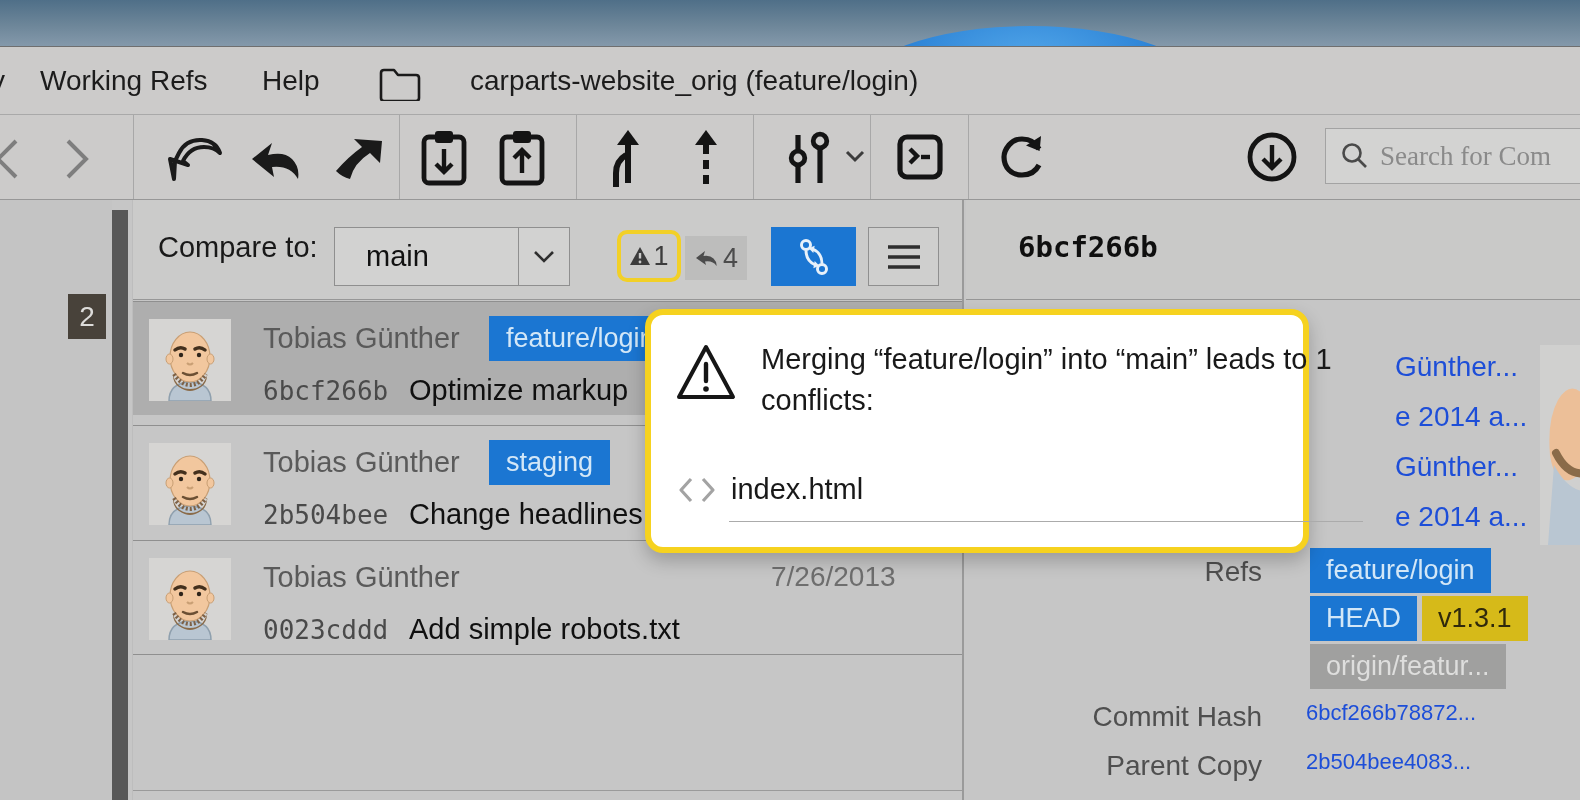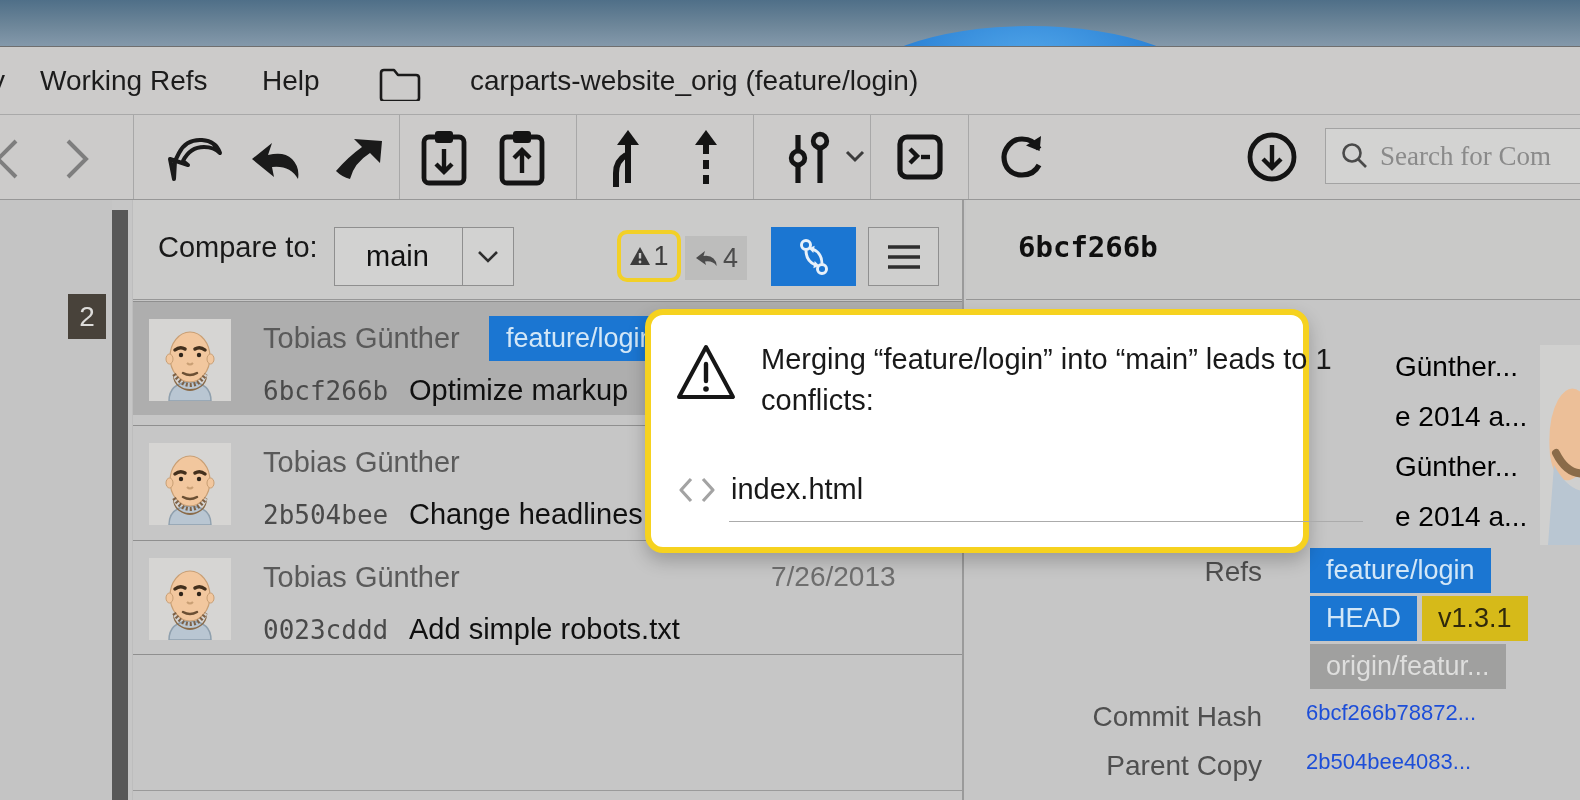--- a/index.html
+++ b/index.html
@@ -39,21 +39,21 @@
   .dark-bar { position:absolute; left:112px; top:210px; width:16px; height:590px; background:#585858; }
   .lane-badge { position:absolute; left:68px; top:294px; width:38px; height:45px; background:#48423a;
     color:#dddcda; font-size:28px; display:flex; align-items:center; justify-content:center; }
 
   
   .list-panel { position:absolute; left:132px; top:200px; width:832px; height:600px;
     background:#c6c6c6; border-left:1px solid #bdbdbd; border-right:2px solid #9a9a9a; }
   .compare-bar { position:absolute; left:0; top:0; width:100%; height:100px;
     background:#cbcbca; border-bottom:1px solid #979797; }
   .compare-label { position:absolute; left:25px; top:31px; font-size:29px; color:#191919; }
-  .branch-select { position:absolute; left:201px; top:27px; width:180px; height:59px;
+  .branch-select { position:absolute; left:201px; top:27px; width:236px; height:59px;
     background:#d2d2d1; border:1px solid #8f8f8f; }
   .branch-select .val { position:absolute; left:31px; top:12px; font-size:29px; color:#111; }
   .branch-select .dd { position:absolute; right:0; top:0; width:51px; height:100%;
     border-left:1px solid #8f8f8f; display:flex; align-items:center; justify-content:center; }
   .warn-badge { position:absolute; left:484px; top:30px; width:64px; height:52px;
     border:4px solid #f2d027; border-radius:10px; display:flex; align-items:center; justify-content:center;
     font-size:27px; color:#3c3c3c; gap:2px; }
   .ahead-badge { position:absolute; left:552px; top:36px; width:62px; height:44px; background:#bdbdbc;
     display:flex; align-items:center; justify-content:center; font-size:27px; color:#4c4c4c; gap:3px; }
   .compare-btn { position:absolute; left:638px; top:27px; width:85px; height:59px; background:#1b76d2;
@@ -75,21 +75,21 @@
     font-family:"DejaVu Sans Mono", monospace; }
   .c-msg { position:absolute; left:276px; top:72px; font-size:29px; color:#101010; white-space:nowrap; }
   .c-date { position:absolute; left:638px; top:20px; font-size:28px; color:#6e6e6e; }
 
   
   .detail-panel { position:absolute; left:966px; top:200px; width:614px; height:600px; background:#c6c6c6; }
   .detail-head { position:absolute; left:0; top:0; width:100%; height:100px; background:#c9c9c8;
     border-bottom:1px solid #979797; }
   .detail-hash { position:absolute; left:52px; top:30px; font-size:29px; font-weight:bold;
     font-family:"DejaVu Sans Mono", monospace; color:#0f0f0f; }
-  .frag { position:absolute; left:429px; font-size:28px; color:#000000; white-space:nowrap; }
+  .frag { position:absolute; left:429px; font-size:28px; color:#1d4ed8; white-space:nowrap; }
   .big-avatar { position:absolute; left:574px; top:145px; width:40px; height:200px; background:#d0d0cf; overflow:hidden; }
   .ref-label { position:absolute; left:114px; width:182px; text-align:right; font-size:28px; color:#4f4f4f; }
   .ref-badge { position:absolute; height:45px; font-size:27px; display:flex; align-items:center;
     padding:0 16px; white-space:nowrap; }
   .ref-blue { background:#1b76d2; color:#d3e7f7; }
   .ref-tag { background:#d6ba19; color:#2f290c; }
   .ref-remote { background:#a0a09f; color:#dededd; }
   .detail-val { position:absolute; left:340px; font-size:22px; color:#1d4ed8; white-space:nowrap; }
 
   
@@ -310,20 +310,21 @@
     <div class="c-msg">Optimize markup</div>
   </div>
 
   <div class="commit-row row-1">
     <span class="avatar">
         <svg width="82" height="82">
           <use href="#avatar-man"></use>
         </svg>
       </span>
     <div class="c-author">Tobias Günther</div>
+    <div class="c-badge">staging</div>
     <div class="c-hash">2b504bee</div>
     <div class="c-msg">Change headlines</div>
   </div>
 
   <div class="commit-row row-2">
     <span class="avatar">
         <svg width="82" height="82">
           <use href="#avatar-man"></use>
         </svg>
       </span>

